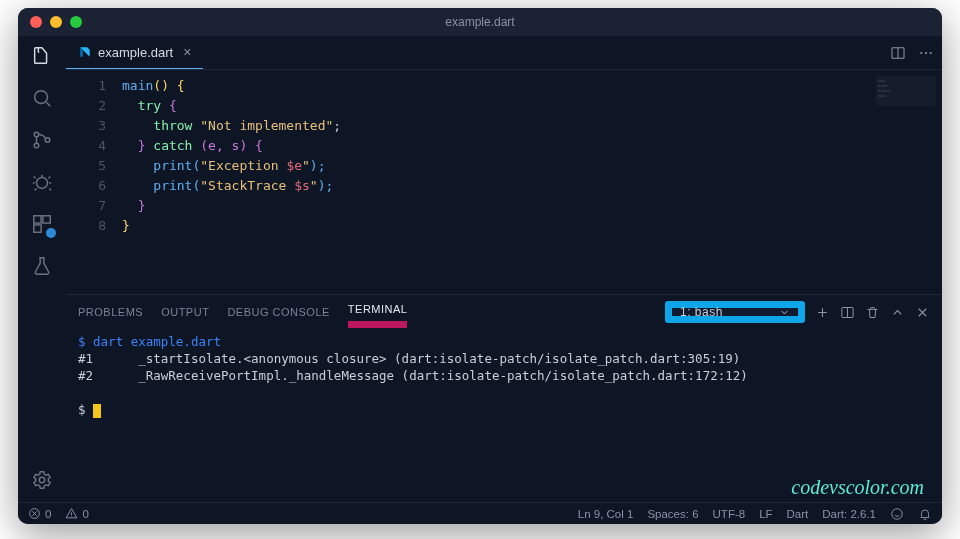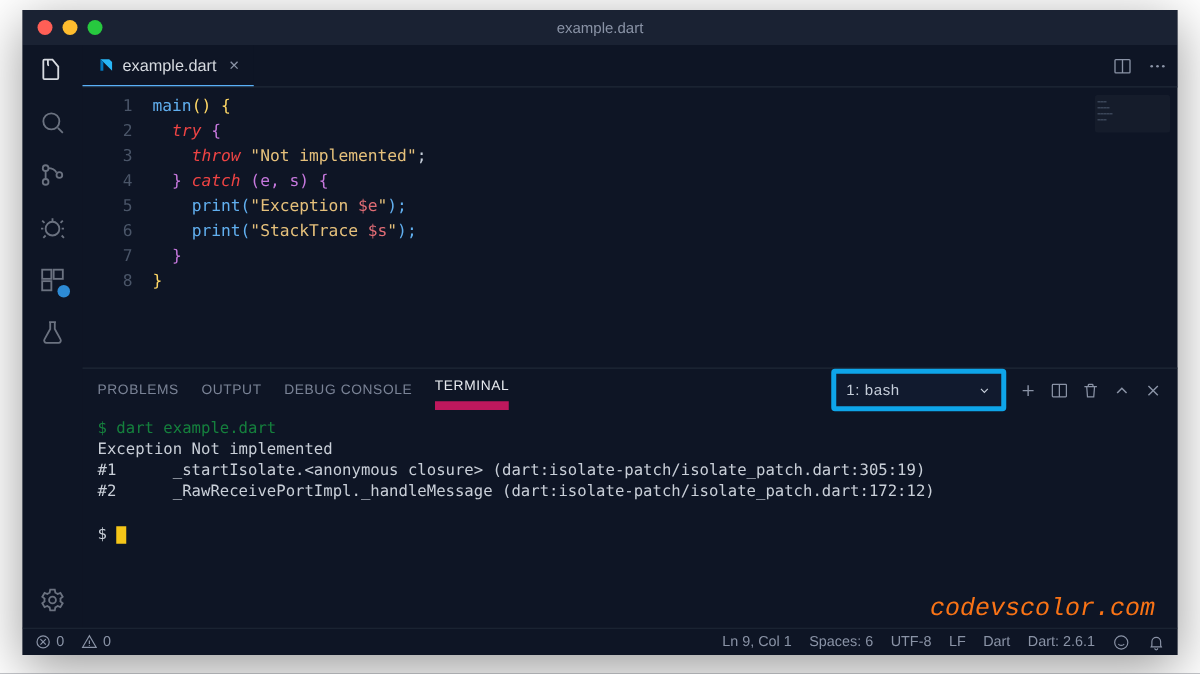--- a/index.html
+++ b/index.html
@@ -3,21 +3,21 @@
 <meta charset="utf-8">
 <style>
   * { margin: 0; padding: 0; box-sizing: border-box; }
   body {
     background: #ffffff;
     font-family: -apple-system, BlinkMacSystemFont, "Segoe UI", sans-serif;
     width: 960px; height: 539px; position: relative;
   }
   .window {
     position: absolute; top: 8px; left: 18px; width: 924px; height: 516px;
-    background: #0e1525; border-radius: 0; overflow: hidden;
+    background: #0e1525; border-radius: 10px; overflow: hidden;
     box-shadow: 0 10px 40px rgba(0,0,0,.4);
   }
   .titlebar {
     height: 28px; display: flex; align-items: center; padding: 0 12px;
     background: #1a2233; position: relative;
   }
   .traffic { display: flex; gap: 8px; }
   .dot { width: 12px; height: 12px; border-radius: 50%; }
   .dot.r { background: #ff5f56; } .dot.y { background: #ffbd2e; } .dot.g { background: #27c93f; }
   .titlebar .title {
@@ -57,56 +57,56 @@
   .gutter div { height: 20px; }
   .code { flex:1; color: #c5cdd9; }
   .code .ln { height: 20px; white-space: pre; }
   .minimap {
     position:absolute; top:6px; right:6px; width:60px; height:30px;
     background: rgba(255,255,255,.03); border-radius:2px;
     color:#3a4558; font-size:4px; line-height:5px; padding:2px; overflow:hidden;
   }
   
   .fn { color: #61afef; }
-  .kw { color: #ef4444; font-style: italic; }
+  .kw { color: #86efac; }
   .str { color: #e5c07b; }
   .var { color: #e06c75; }
   .paren { color: #ffd866; }
   .paren2 { color: #c678dd; }
   .paren3 { color: #61afef; }
   .txt { color: #c5cdd9; }
 
   .panel {
     height: 208px; background: #0e1525; border-top: 1px solid #1f2937;
     display:flex; flex-direction:column;
   }
   .paneltabs {
     height: 34px; display:flex; align-items:center; padding: 0 12px;
     gap: 18px; font-size: 11px; letter-spacing: .5px;
   }
   .ptab { color:#7a8396; cursor:pointer; padding:6px 0;}
   .ptab.active { color:#e6e9ee; border-bottom: 7px solid #be185d; }
   .panel-right { margin-left:auto; display:flex; align-items:center; gap:10px; color:#8a93a6;}
   .term-select {
     display:flex; align-items:center; justify-content:space-between;
-    width:140px; height:34px; background:#111a2e; border:4px solid #0ea5e9;
+    width:140px; height:22px; background:#111a2e; border:7px solid #0ea5e9;
     border-radius:3px; padding:0 8px; font-size:12px; color:#c5cdd9; cursor:pointer;
   }
   .picon { cursor:pointer; display:flex; font-size:15px;}
   .termbody {
     flex:1; padding: 4px 12px 8px; font-family:"Menlo","Consolas",monospace;
     font-size:12.5px; line-height:17px; color:#c9cfd8; overflow:hidden; position:relative;
   }
   .termbody .tl { white-space: pre; }
-  .prompt { color:#15803d; }
+  .prompt { color:#3b82f6; }
   .cursor { display:inline-block; width:8px; height:14px; background:#f5c518; vertical-align:middle;}
   .watermark {
     position:absolute; right:18px; bottom:6px;
-    font-family: Liberation Mono, monospace;
-    color:#f97316; font-size:20px; font-style:italic;
+    font-family: Liberation Serif, serif;
+    color:#5eead4; font-size:20px; font-style:italic;
   }
   .statusbar {
     height:22px; background:#0e1525; border-top:1px solid #1f2937;
     display:flex; align-items:center; font-size:11.5px; color:#8a93a6;
     padding: 0 10px; gap:14px;
   }
   .statusbar .sitem { display:flex; align-items:center; gap:4px; cursor:pointer;}
   .statusbar .flex { flex:1; }
   svg { display:block; }
 </style>
@@ -268,21 +268,20 @@
             </span>
             <span class="picon">
               <svg width="15" height="15" viewBox="0 0 24 24" fill="none" stroke="currentColor" stroke-width="1.8">
                   <path d="M6 6l12 12M18 6 6 18"></path>
                 </svg>
             </span>
           </div>
         </div>
         <div class="termbody">
           <div class="tl prompt">$ dart example.dart</div>
-          <div class="tl">Exception Not implemented</div>
           <div class="tl">#1      _startIsolate.&lt;anonymous closure&gt; (dart:isolate-patch/isolate_patch.dart:305:19)</div>
           <div class="tl">#2      _RawReceivePortImpl._handleMessage (dart:isolate-patch/isolate_patch.dart:172:12)</div>
           <div class="tl" style="height:17px;"></div>
           <div class="tl"><span>$ </span><span class="cursor"></span></div>
           <div class="watermark">codevscolor.com</div>
         </div>
       </div>
     </div>
   </div>
 

